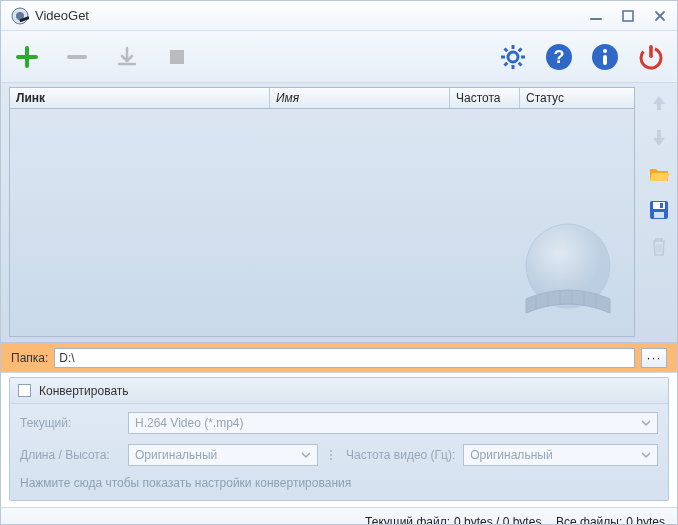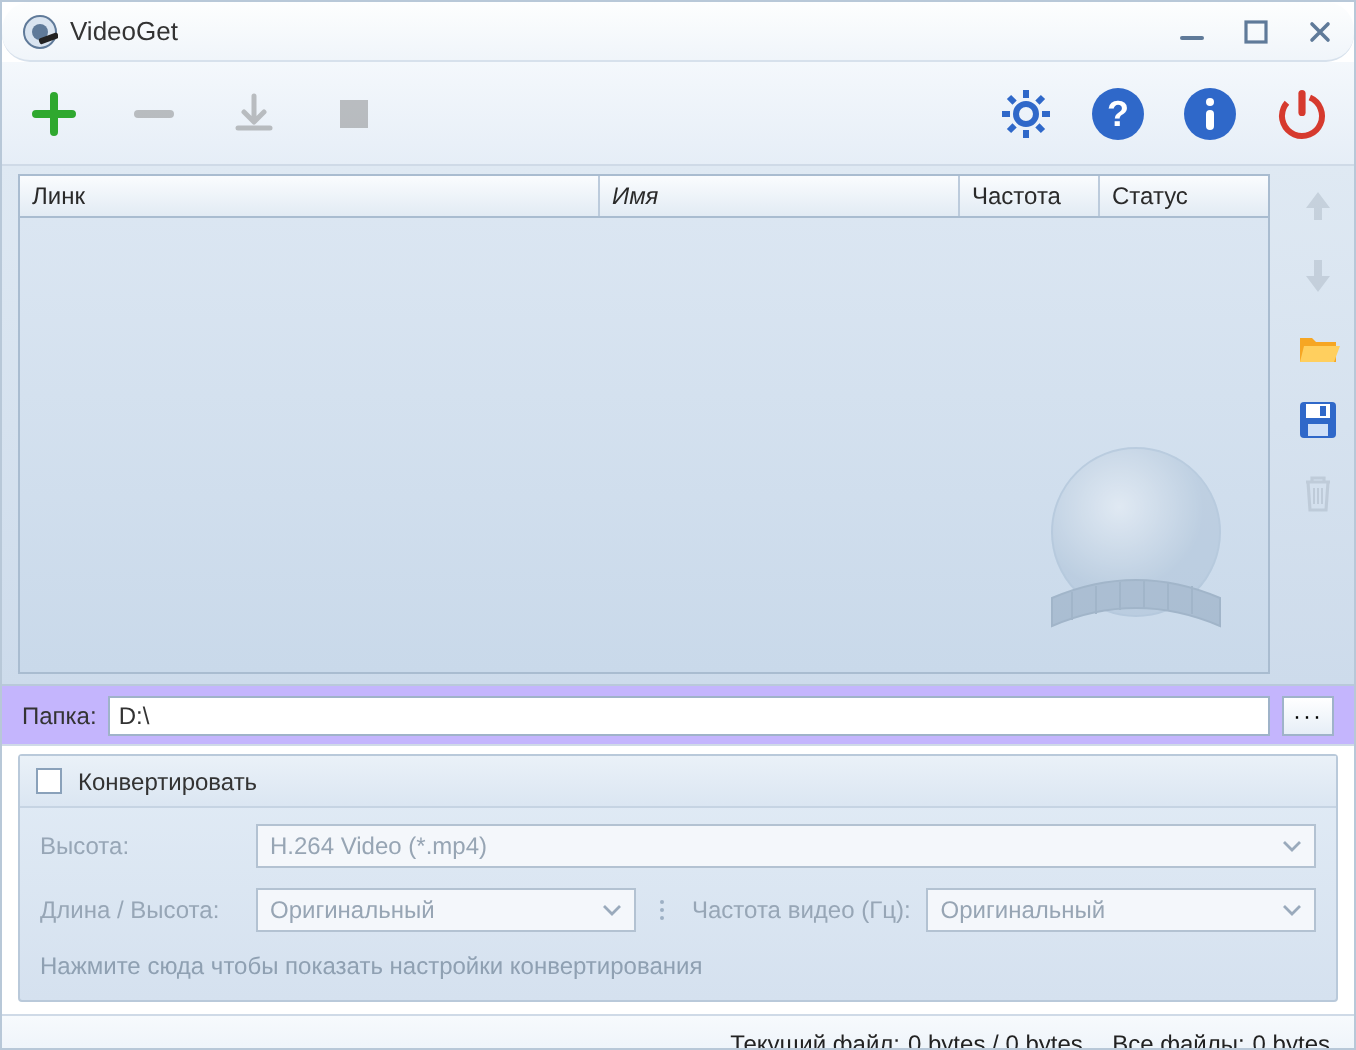--- a/index.html
+++ b/index.html
@@ -1,49 +1,49 @@
 <!DOCTYPE html>
 <html><head>
 <meta charset="utf-8">
 <style>
   * { box-sizing: border-box; margin: 0; padding: 0; font-family: "Segoe UI", Tahoma, sans-serif; }
   body { width: 678px; height: 525px; background: #fff; border: 1px solid #b8c8d8; overflow: hidden; font-size: 12px; }
 
   
-  .titlebar { height: 30px; display: flex; align-items: center; padding: 0 10px; background: linear-gradient(#fdfefe,#f0f5fa); border-bottom: 1px solid #d7e1ec; border-radius: 14px; }
+  .titlebar { height: 30px; display: flex; align-items: center; padding: 0 10px; background: linear-gradient(#fdfefe,#f0f5fa); border-bottom: 1px solid #d7e1ec; }
   .app-icon { width: 18px; height: 18px; margin-right: 6px; }
   .title { font-size: 13px; color: #333; flex: 1; }
   .winbtns { display: flex; gap: 18px; }
   .winbtn svg { display:block; }
   .winbtn { width: 14px; height: 14px; cursor: pointer; color:#5f7a99; }
 
   
   .toolbar { height: 52px; display: flex; align-items: center; padding: 0 10px; background: linear-gradient(#f4f8fc,#e6eef7); border-bottom:1px solid #cfdae7; }
   .tb-left { display: flex; gap: 18px; align-items: center; }
   .tb-right { margin-left: auto; display: flex; gap: 14px; align-items: center; }
   .tb-btn { width: 32px; height: 32px; display:flex; align-items:center; justify-content:center; cursor:pointer; }
   .tb-btn.disabled { opacity: .45; cursor:default; }
   .tb-btn svg{display:block;}
 
   
   .main { display: flex; height: 260px; background: linear-gradient(#dfe9f3,#cddbeb); border-bottom:1px solid #b9c9da; position:relative; }
   .table-wrap { flex:1; padding:4px 6px 0 8px; position:relative; }
   .thead { display:flex; height:22px; background:linear-gradient(#fafcfe,#e2ebf4); border:1px solid #a9bcd0; }
   .th { padding: 3px 6px; font-size:12px; color:#2a2a2a; border-right:1px solid #bccbdc; }
   .th:last-child{border-right:none;}
-  .th0{width:290px;} .th1{width:180px;font-style:italic;} .th2{width:70px;} .th3{flex:1;}
+  .th0{width:260px;font-weight:bold;} .th1{width:180px;font-style:italic;} .th2{width:70px;} .th3{flex:1;}
   .tbody { height: 228px; border:1px solid #a9bcd0; border-top:none; background:linear-gradient(#dbe6f2,#c9d9ea); position:relative; overflow:hidden;}
   .watermark { position:absolute; right:6px; bottom:2px; opacity:.35; }
 
   .side { width: 36px; padding-top: 6px; display:flex; flex-direction:column; gap:10px; align-items:center; }
   .side-btn { width:26px; height:26px; display:flex; align-items:center; justify-content:center; cursor:pointer; }
   .side-btn.disabled{opacity:.35; cursor:default;}
 
   
-  .folder-row { display:flex; align-items:center; padding:0 10px; background:#c4b5fd; border-bottom:1px solid #cfdae7; gap:6px; height:30px;}
+  .folder-row { display:flex; align-items:center; padding:0 10px; background:#fdba74; border-bottom:1px solid #cfdae7; gap:6px; height:30px;}
   .folder-row label{font-size:12px;color:#333;}
   .folder-input { flex:1; height:20px; border:1px solid #9fb3c9; background:#fff; padding:0 4px; font-size:12px; color:#333;}
   .browse { width:26px; height:20px; border:1px solid #9fb3c9; background:linear-gradient(#fff,#e6eef7); font-size:12px; cursor:pointer; letter-spacing:1px;}
 
   
   .convert { background:linear-gradient(#e2ecf6,#d5e1ef); margin:4px 8px 6px 8px; border:1px solid #b9c9da; border-radius:2px; }
   .conv-head { height:26px; display:flex; align-items:center; padding:0 8px; gap:8px; border-bottom:1px solid #c6d4e3; background:linear-gradient(#eaf1f8,#dbe6f2);}
   .chk { width:13px; height:13px; border:1px solid #8aa1ba; background:#fff; }
   .conv-head-label{font-size:12px;color:#333;}
   .conv-body { padding:8px 10px 10px 10px; display:flex; flex-direction:column; gap:10px; }
@@ -220,21 +220,21 @@
   <button class="browse">···</button>
 </div>
 
 <div class="convert">
   <div class="conv-head">
     <span class="chk"></span>
     <span class="conv-head-label">Конвертировать</span>
   </div>
   <div class="conv-body">
     <div class="frow">
-      <span class="flabel">Высота:</span>
+      <span class="flabel">Текущий:</span>
       <div class="combo wide">
         <span>H.264 Video (*.mp4)</span>
         <span class="caret"><svg width="14" height="14">
               <path d="M3 5 L7 9 L11 5" fill="none" stroke="#9aaabc" stroke-width="1.4"></path>
             </svg></span>
       </div>
     </div>
     <div class="frow">
       <span class="flabel">Длина / Высота:</span>
       <div class="combo half">

